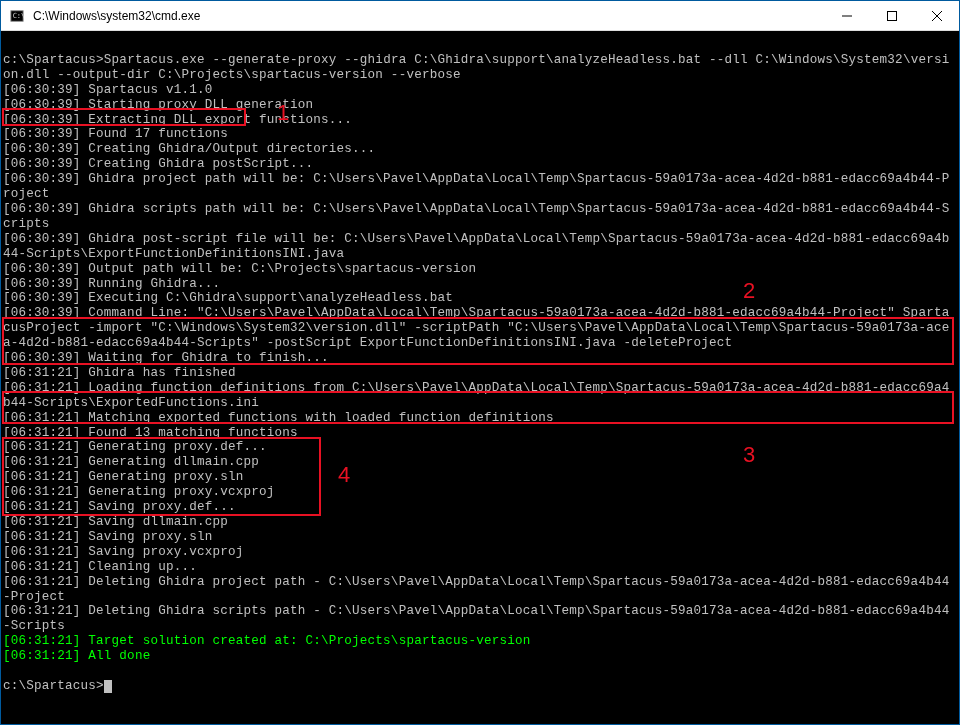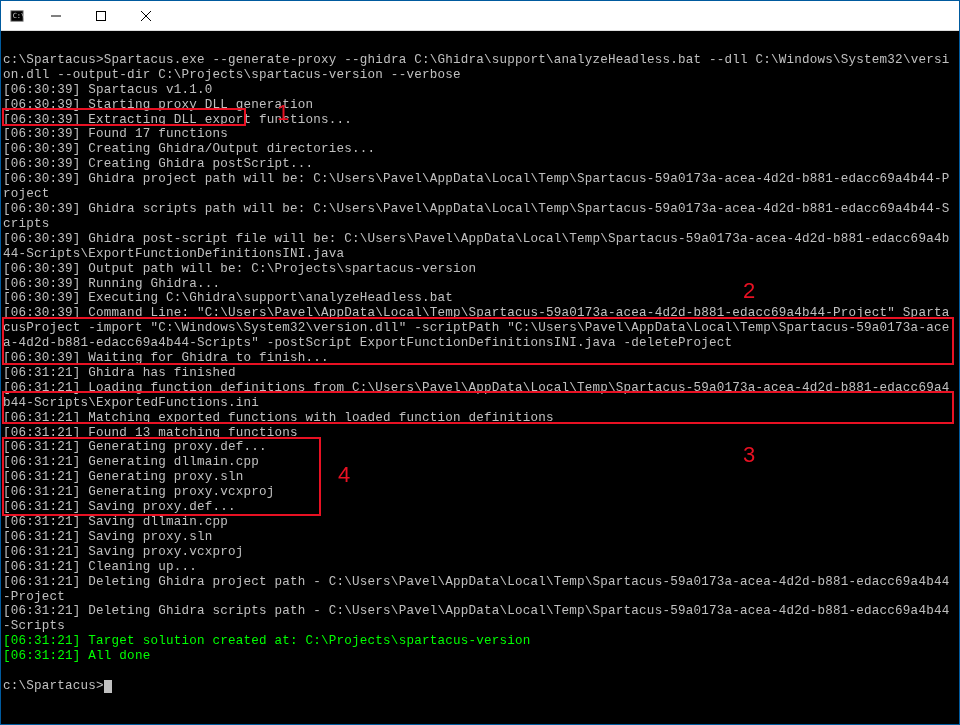--- a/index.html
+++ b/index.html
@@ -27,20 +27,21 @@
 <body>
 
 <div class="window">
   <div class="titlebar">
     <div class="titlebar-icon">
       <svg viewBox="0 0 16 16">
           <rect x="1" y="2" width="14" height="12" fill="#000" stroke="#888" stroke-width="1"></rect>
           <text x="3" y="10" font-size="8" fill="#ccc" font-family="monospace">C:\</text>
         </svg>
     </div>
+    <div class="titlebar-title">C:\Windows\system32\cmd.exe</div>
     <div class="titlebar-buttons">
       <div class="titlebar-btn">
         <svg viewBox="0 0 10 10">
             <line x1="0" y1="5" x2="10" y2="5" stroke="#000" stroke-width="1"></line>
           </svg>
       </div>
       <div class="titlebar-btn">
         <svg viewBox="0 0 10 10">
             <rect x="0.5" y="0.5" width="9" height="9" fill="none" stroke="#000" stroke-width="1"></rect>
           </svg>

